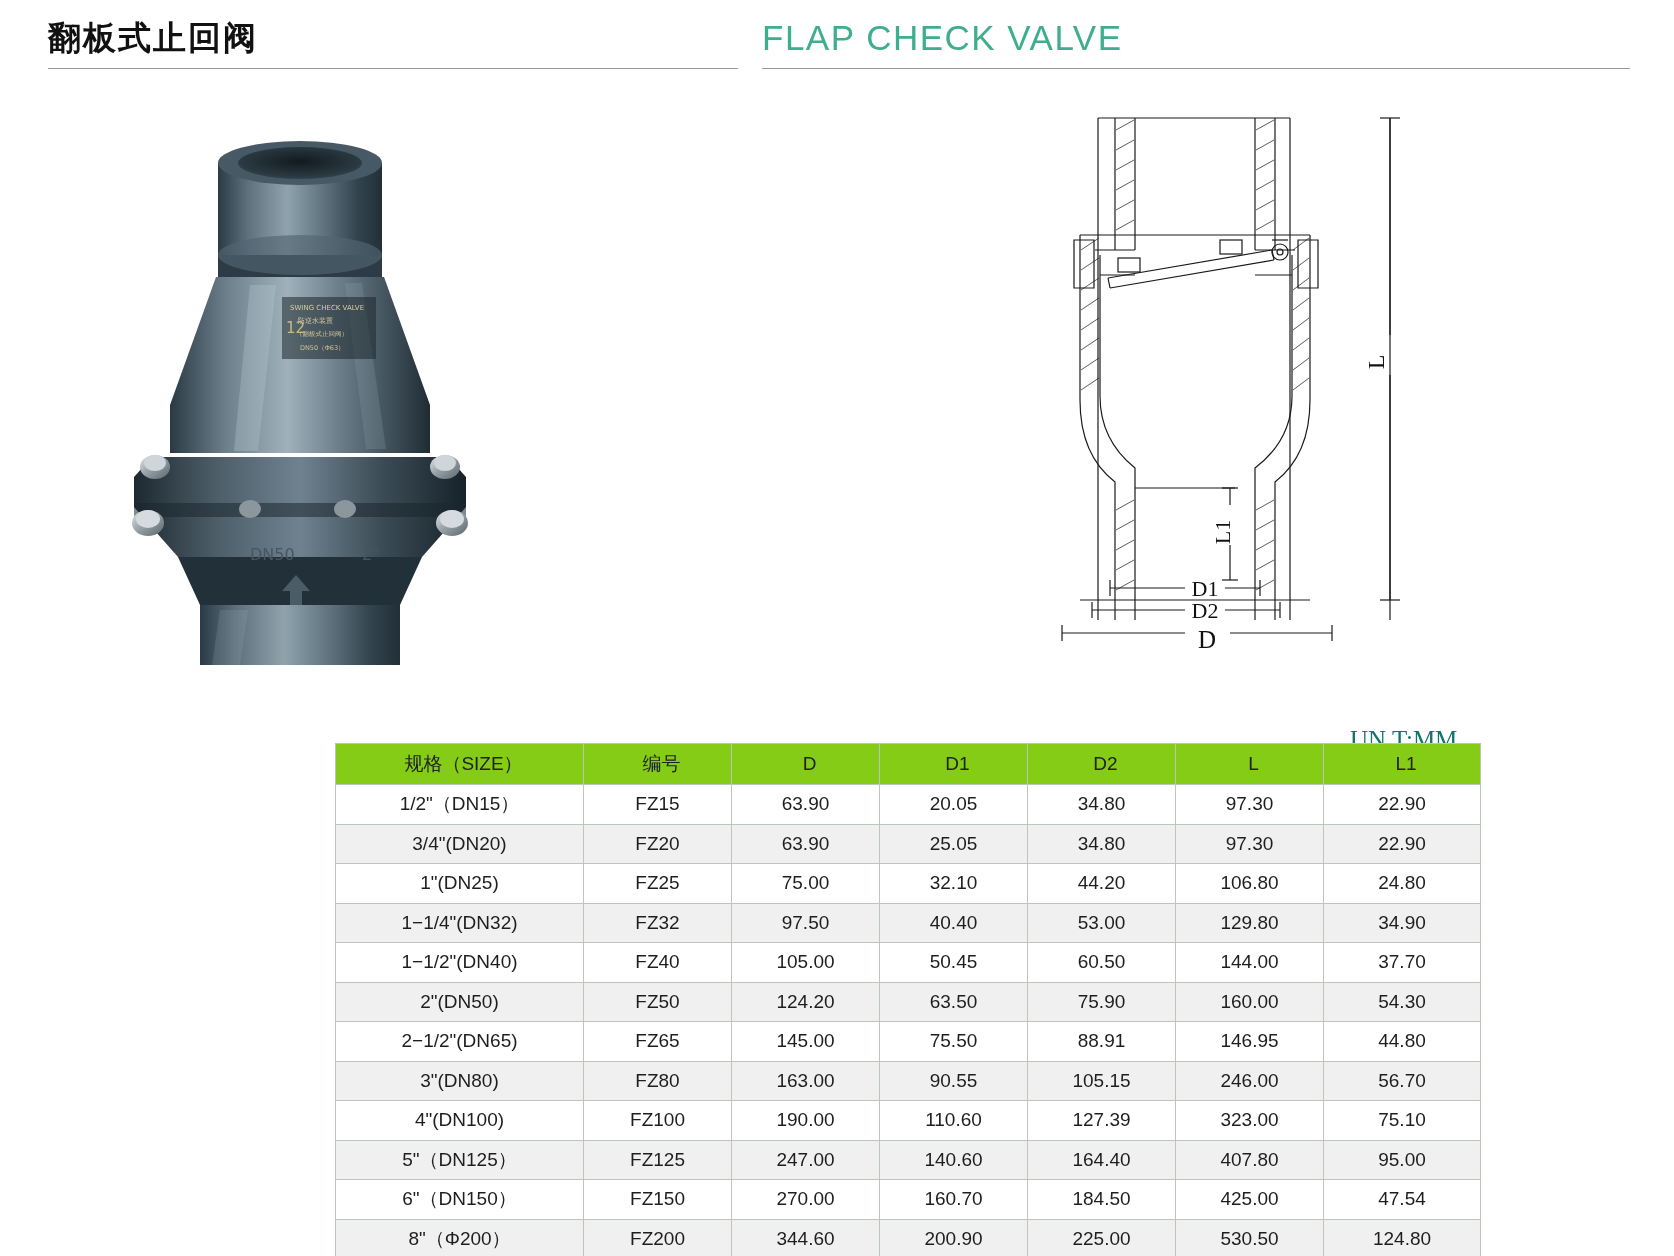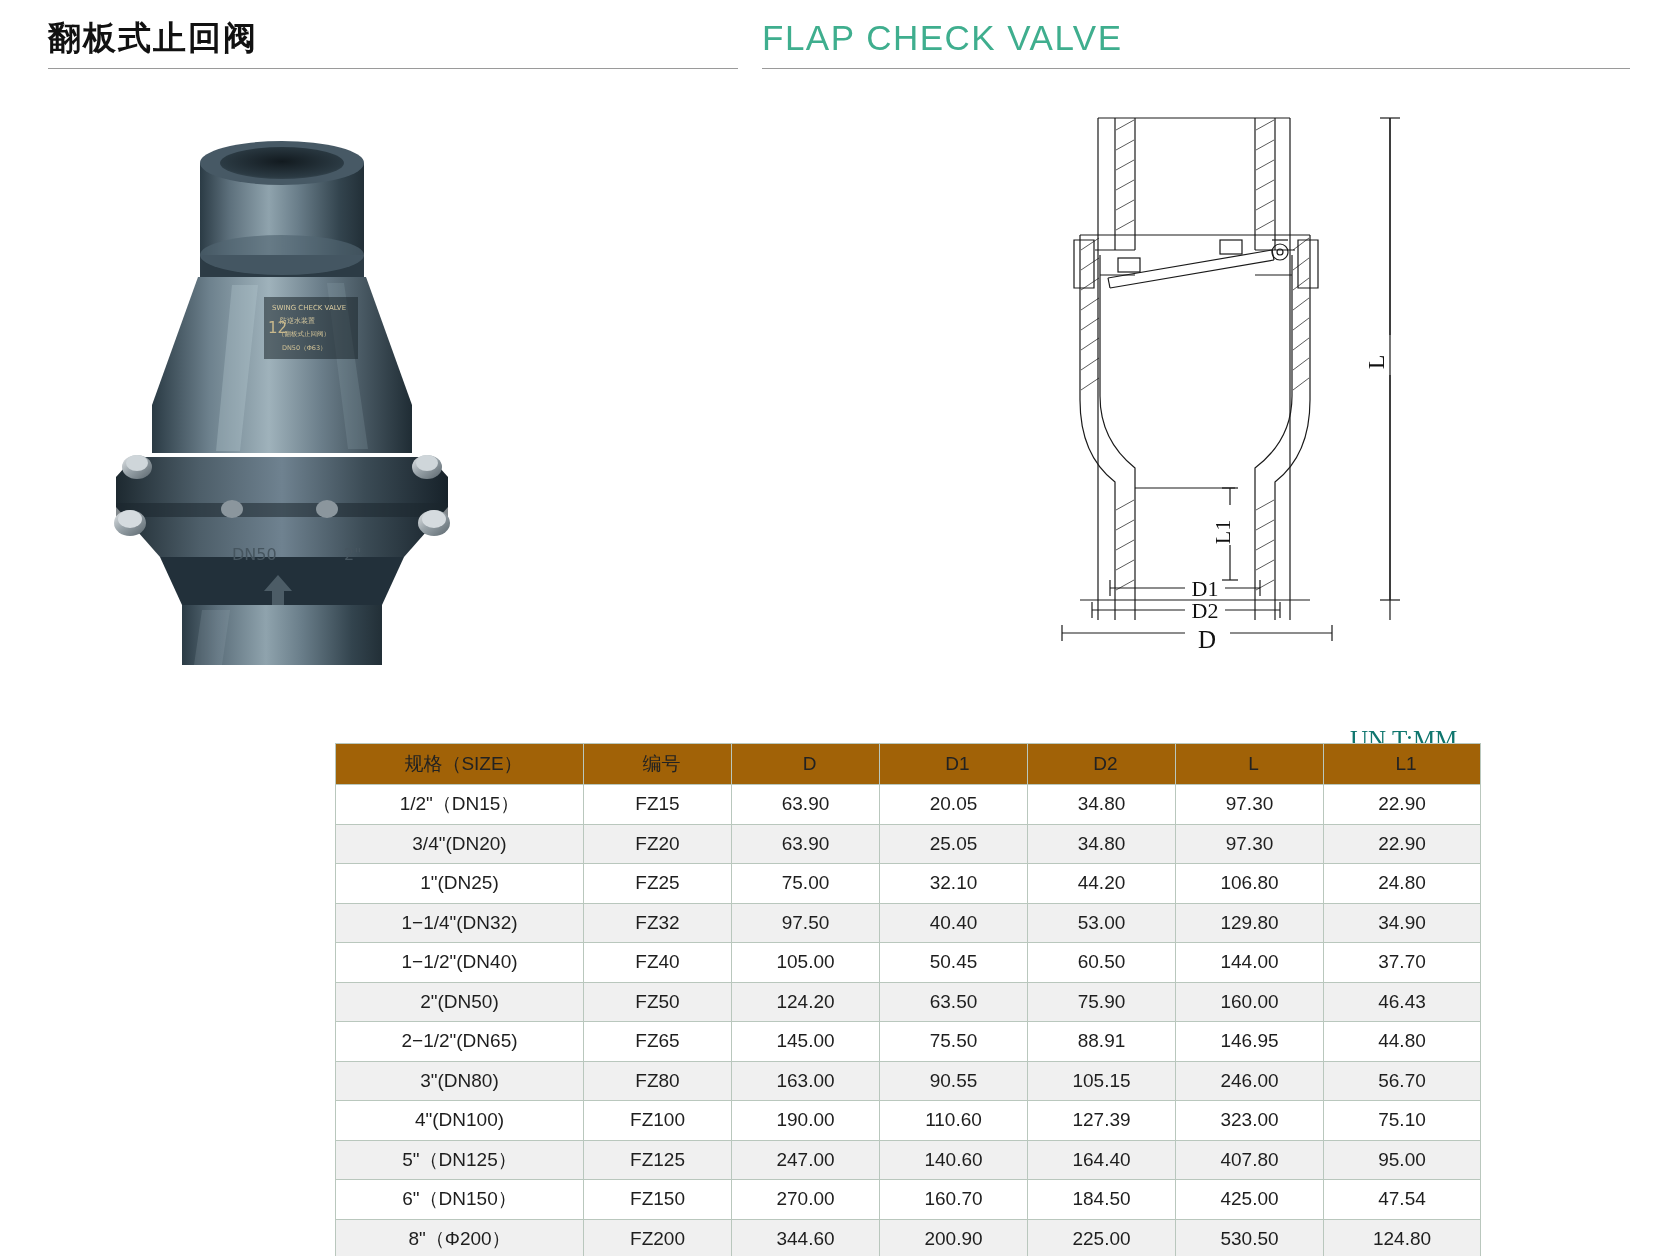--- a/index.html
+++ b/index.html
@@ -56,21 +56,21 @@
     left: 762px;
     top: 68px;
     width: 868px;
     height: 1px;
     background: #9a9a9a;
   }
 
   
   .photo-wrap {
     position: absolute;
-    left: 82px;
+    left: 100px;
     top: 105px;
     width: 560px;
     height: 560px;
   }
 
   
   .drawing-wrap {
     position: absolute;
     left: 1040px;
     top: 100px;
@@ -101,21 +101,21 @@
   th, td {
     border: 1px solid #b9c7bd;
     text-align: center;
     font-size: 19px;
     height: 38.5px;
     padding: 0;
     color: #1e1e1e;
     font-family: "Liberation Sans", sans-serif;
   }
   thead th {
-    background: #a16207;
+    background: #84cc16;
     font-weight: normal;
     height: 40px;
     color: #222;
     padding-left: 8px;
   }
   tbody tr:nth-child(even) td {
     background: #f0f0f0;
   }
   tbody tr:nth-child(odd) td {
     background: #ffffff;
@@ -428,21 +428,21 @@
         <td>144.00</td>
         <td>37.70</td>
       </tr>
       <tr>
         <td>2"(DN50)</td>
         <td>FZ50</td>
         <td>124.20</td>
         <td>63.50</td>
         <td>75.90</td>
         <td>160.00</td>
-        <td>46.43</td>
+        <td>54.30</td>
       </tr>
       <tr>
         <td>2−1/2"(DN65)</td>
         <td>FZ65</td>
         <td>145.00</td>
         <td>75.50</td>
         <td>88.91</td>
         <td>146.95</td>
         <td>44.80</td>
       </tr>

